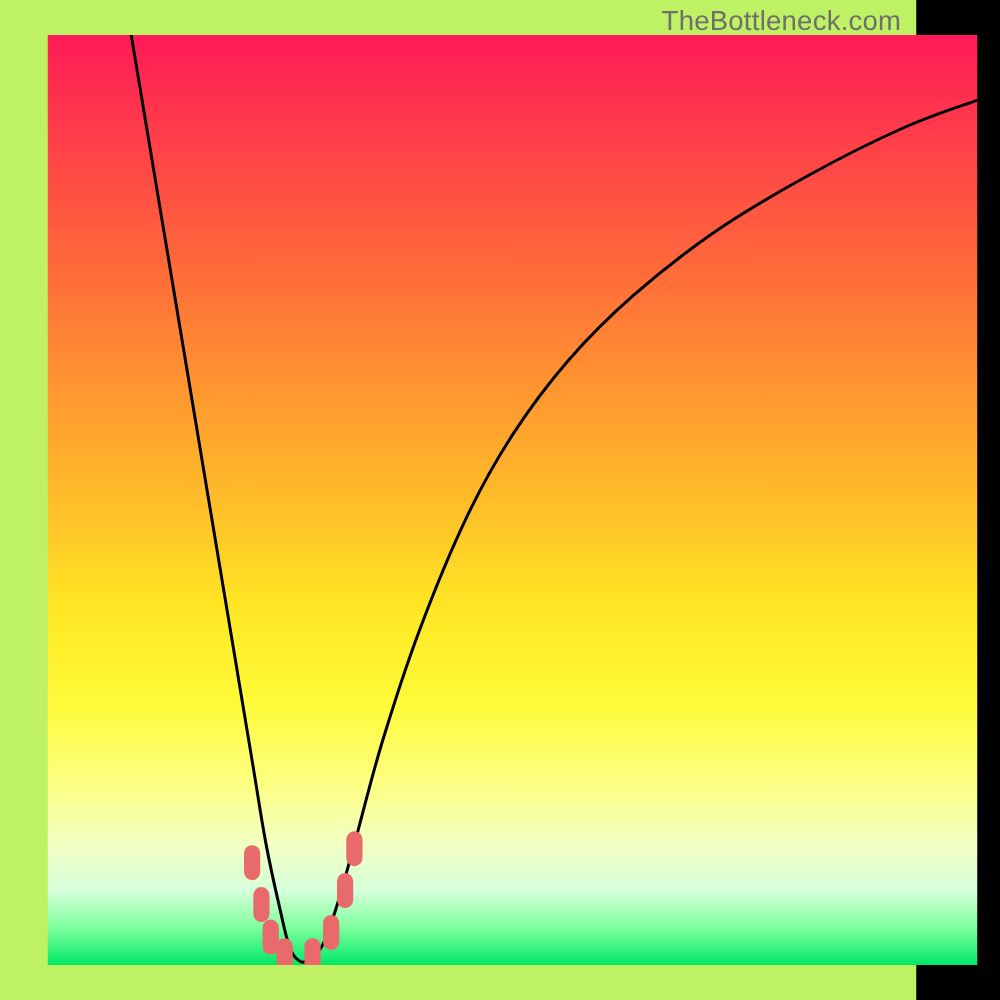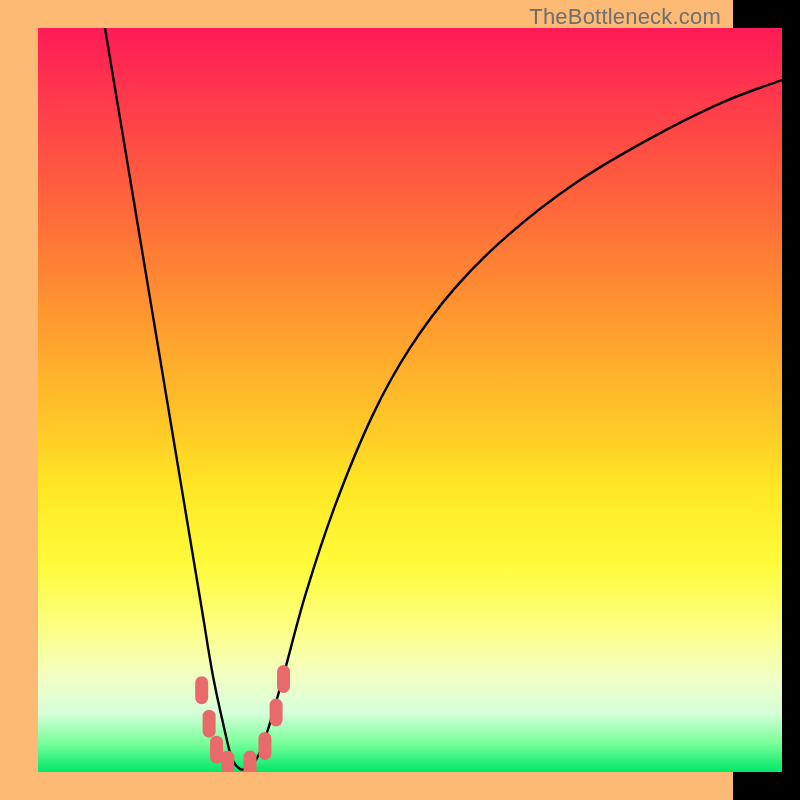--- a/index.html
+++ b/index.html
@@ -10,21 +10,21 @@
     background: #000;
     overflow: hidden;
     font-family: Arial, Helvetica, sans-serif;
   }
   .frame {
     position: absolute;
     left: 0;
     top: 0;
     width: 733px;
     height: 800px;
-    background: #fdba74;
+    background: #bef264;
   }
   .plot-area {
     position: absolute;
     left: 38px;
     top: 28px;
     width: 744px;
     height: 744px;
     overflow: hidden;
   }
   .gradient-bg {

